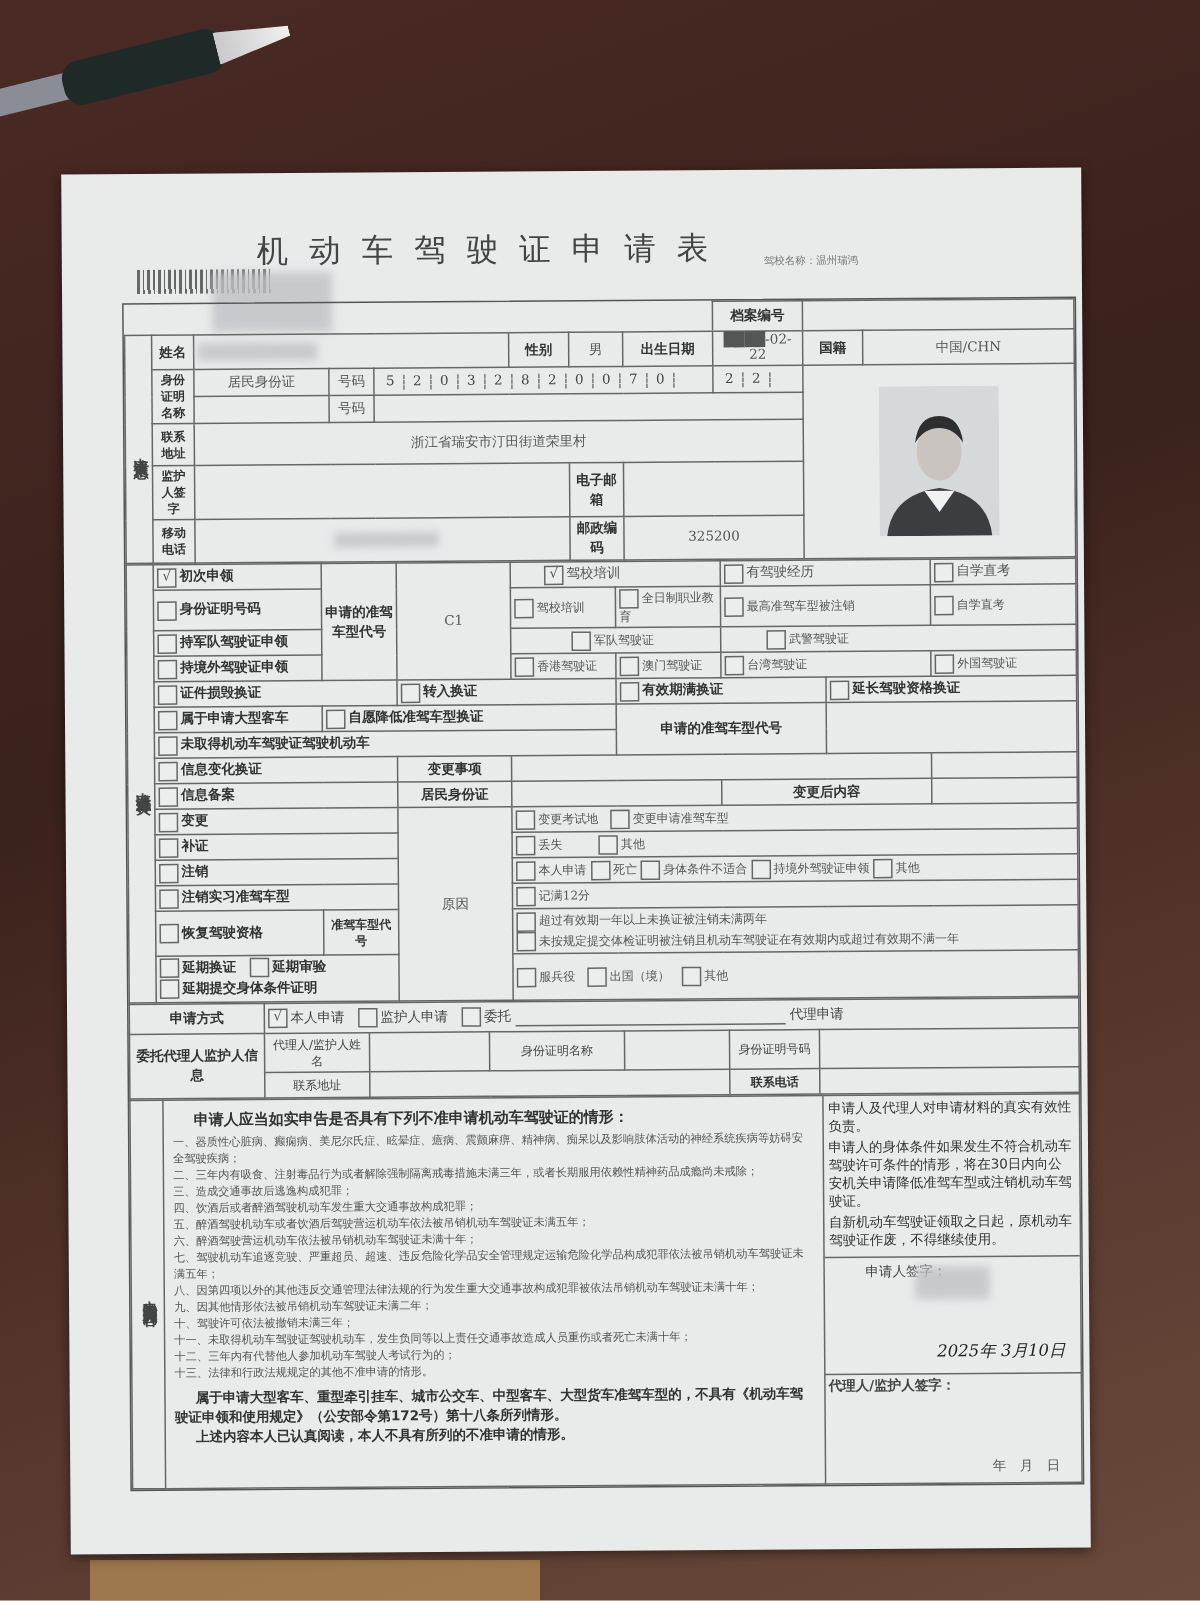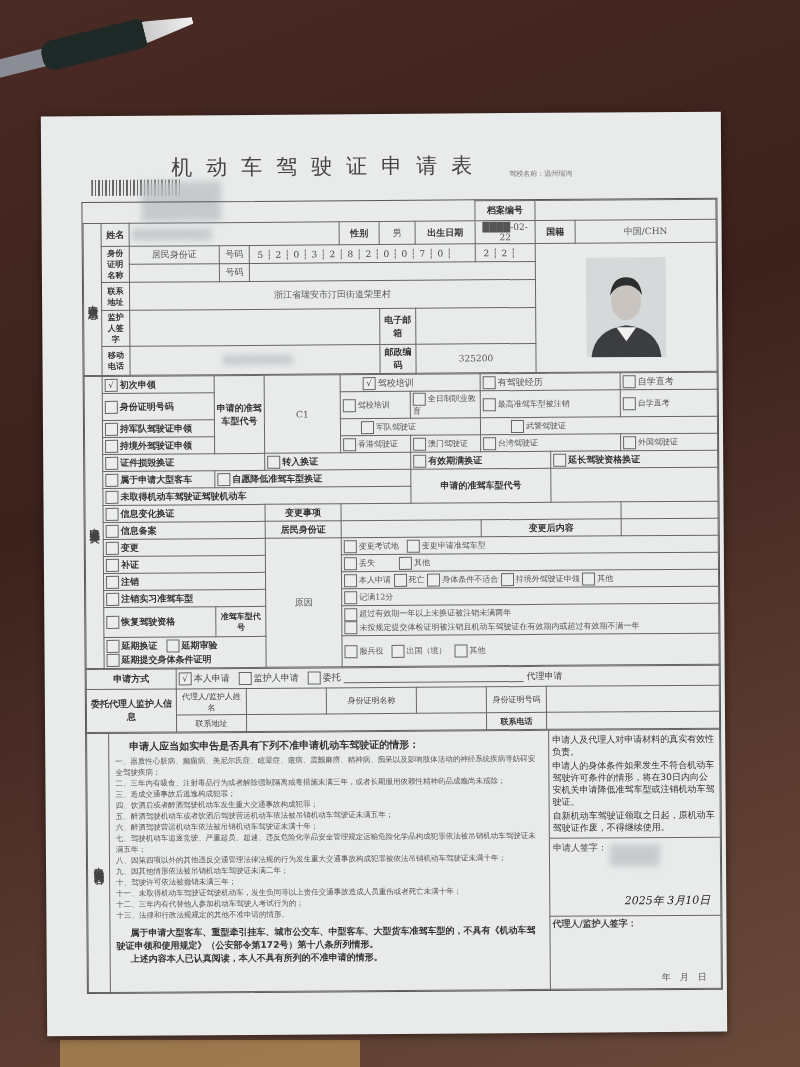--- a/index.html
+++ b/index.html
@@ -153,21 +153,21 @@
       </tr>
       <tr>
         <td><span class="cb"></span><span class="b">身份证明号码</span></td>
         <td class="serif small"><span class="cb"></span><span>驾校培训</span></td>
         <td class="serif small"><span class="cb"></span><span>全日制职业教育</span></td>
         <td colspan="2" class="serif small"><span class="cb"></span><span>最高准驾车型被注销</span></td>
         <td class="serif small"><span class="cb"></span><span>自学直考</span></td>
       </tr>
       <tr>
         <td><span class="cb"></span><span class="b">持军队驾驶证申领</span></td>
-        <td colspan="2" class="serif small" style="padding-left:20px"><span class="cb"></span><span>军队驾驶证</span></td>
+        <td colspan="2" class="serif small" style="padding-left:40px"><span class="cb"></span><span>军队驾驶证</span></td>
         <td colspan="3" class="serif small" style="padding-left:30px"><span class="cb"></span><span>武警驾驶证</span></td>
       </tr>
       <tr>
         <td><span class="cb"></span><span class="b">持境外驾驶证申领</span></td>
         <td class="serif small"><span class="cb"></span><span>香港驾驶证</span></td>
         <td class="serif small"><span class="cb"></span><span>澳门驾驶证</span></td>
         <td colspan="2" class="serif small"><span class="cb"></span><span>台湾驾驶证</span></td>
         <td class="serif small"><span class="cb"></span><span>外国驾驶证</span></td>
       </tr>
       <tr>
@@ -285,21 +285,21 @@
           <p>十二、三年内有代替他人参加机动车驾驶人考试行为的；</p>
           <p>十三、法律和行政法规规定的其他不准申请的情形。</p>
           <p class="bold" style="margin-top:6px;text-indent:14px;">属于申请大型客车、重型牵引挂车、城市公交车、中型客车、大型货车准驾车型的，不具有《机动车驾驶证申领和使用规定》（公安部令第172号）第十八条所列情形。</p>
           <p class="bold" style="text-indent:14px;">上述内容本人已认真阅读，本人不具有所列的不准申请的情形。</p>
         </td>
         <td class="side" style="vertical-align:top;padding:3px;">
           <p>申请人及代理人对申请材料的真实有效性负责。</p>
           <p>申请人的身体条件如果发生不符合机动车驾驶许可条件的情形，将在30日内向公安机关申请降低准驾车型或注销机动车驾驶证。</p>
           <p>自新机动车驾驶证领取之日起，原机动车驾驶证作废，不得继续使用。</p>
           <div style="border-top:1px solid #666;margin:4px -3px 0;padding:3px;height:68px;position:relative;">
-            <span style="font-size:9px;">申请人签字：</span>
+            <span style="font-size:9px;margin-left:24px;">申请人签字：</span>
             <div class="blur" style="left:60px;top:6px;width:50px;height:22px;"></div>
             <div class="sig" style="position:absolute;right:10px;bottom:4px;text-align:right;">2025年 3月10日</div>
           </div>
         </td>
       </tr>
       <tr>
         <td style="vertical-align:top;height:70px;position:relative;">
           <span style="font-size:9px;font-weight:bold;">代理人/监护人签字：</span>
           <div style="position:absolute;right:14px;bottom:4px;font-size:9px;color:#555;">年　月　日</div>
         </td>

